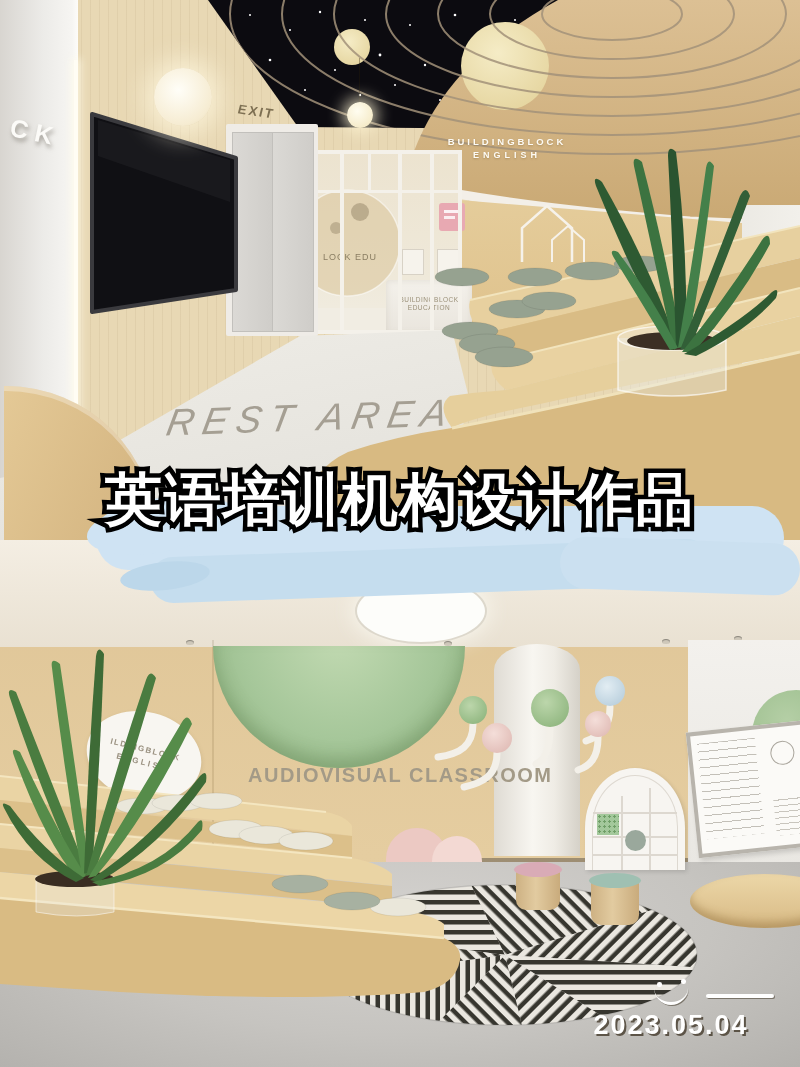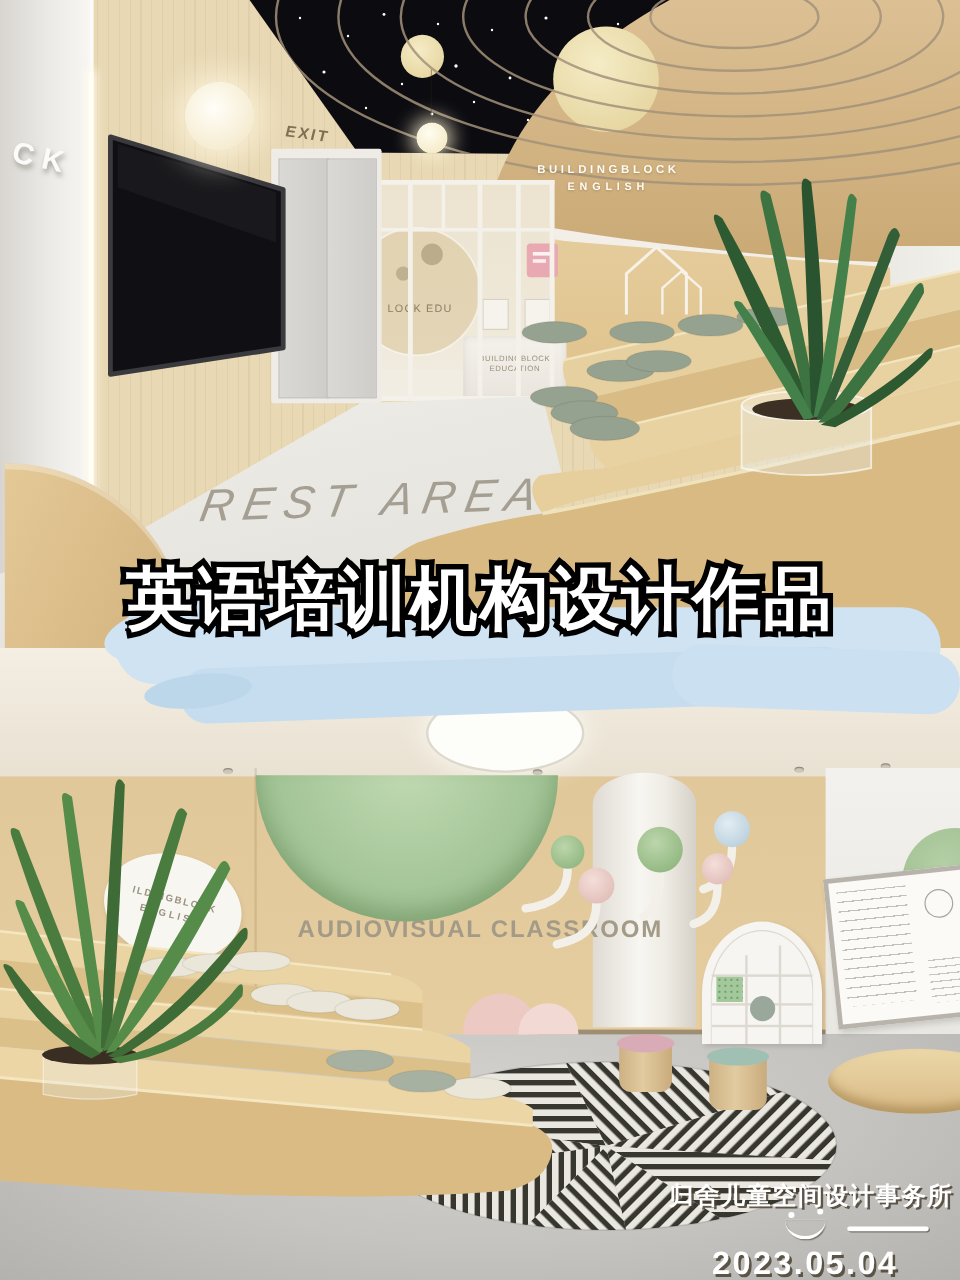--- a/index.html
+++ b/index.html
@@ -463,21 +463,20 @@
   <div class="a cloud" style="left:86px;top:498px;width:150px;height:54px;border-radius:50%;transform:rotate(-10deg);"></div>
   <div class="a cloud" style="left:560px;top:540px;width:240px;height:52px;border-radius:40px;transform:rotate(2deg);background:#cbe0f0;"></div>
   <div class="a cloud" style="left:120px;top:562px;width:90px;height:28px;border-radius:50%;transform:rotate(-6deg);background:#bcd7ea;"></div>
 
   <div class="a title-wrap">
     <span class="t-stroke" aria-hidden="true">英语培训机构设计作品</span>
     <span class="t-fill">英语培训机构设计作品</span>
   </div>
 
   <div class="a wm">
-    <div class="wm-studio">归舍儿童空间设计事务所</div>
     <div class="wm-row">
       <span class="smiley"></span>
       <span class="smile-dot" style="left:109px;top:0;"></span>
       <span class="smile-dot" style="left:133px;top:-3px;"></span>
       <span class="wm-line"></span>
     </div>
     <div class="wm-date">2023.05.04</div>
   </div>
 
 </div>

